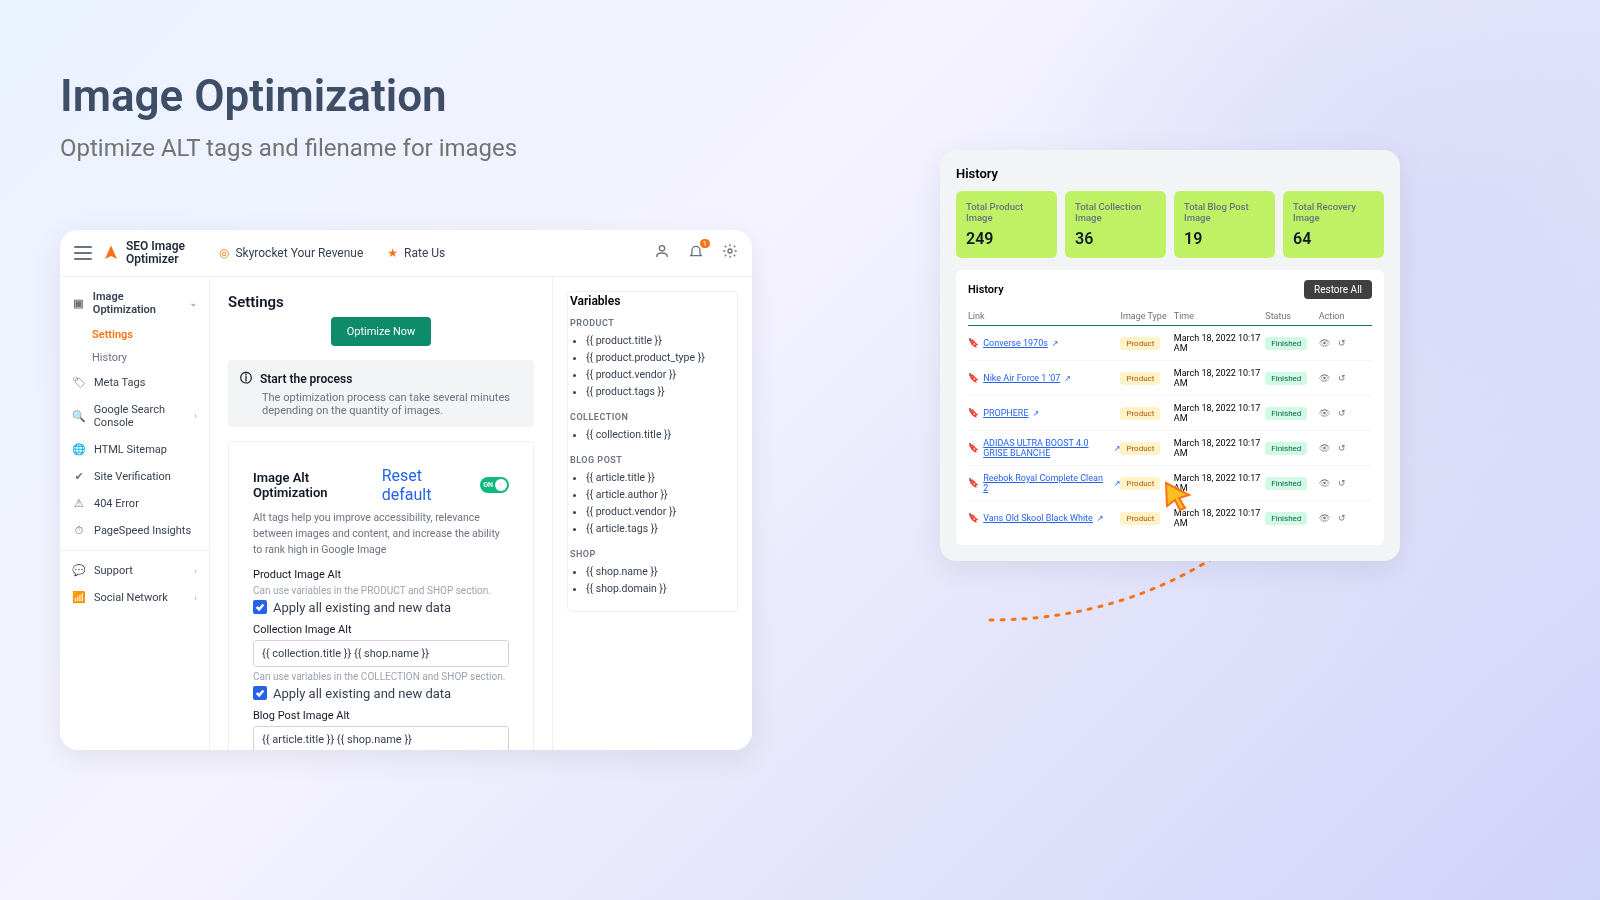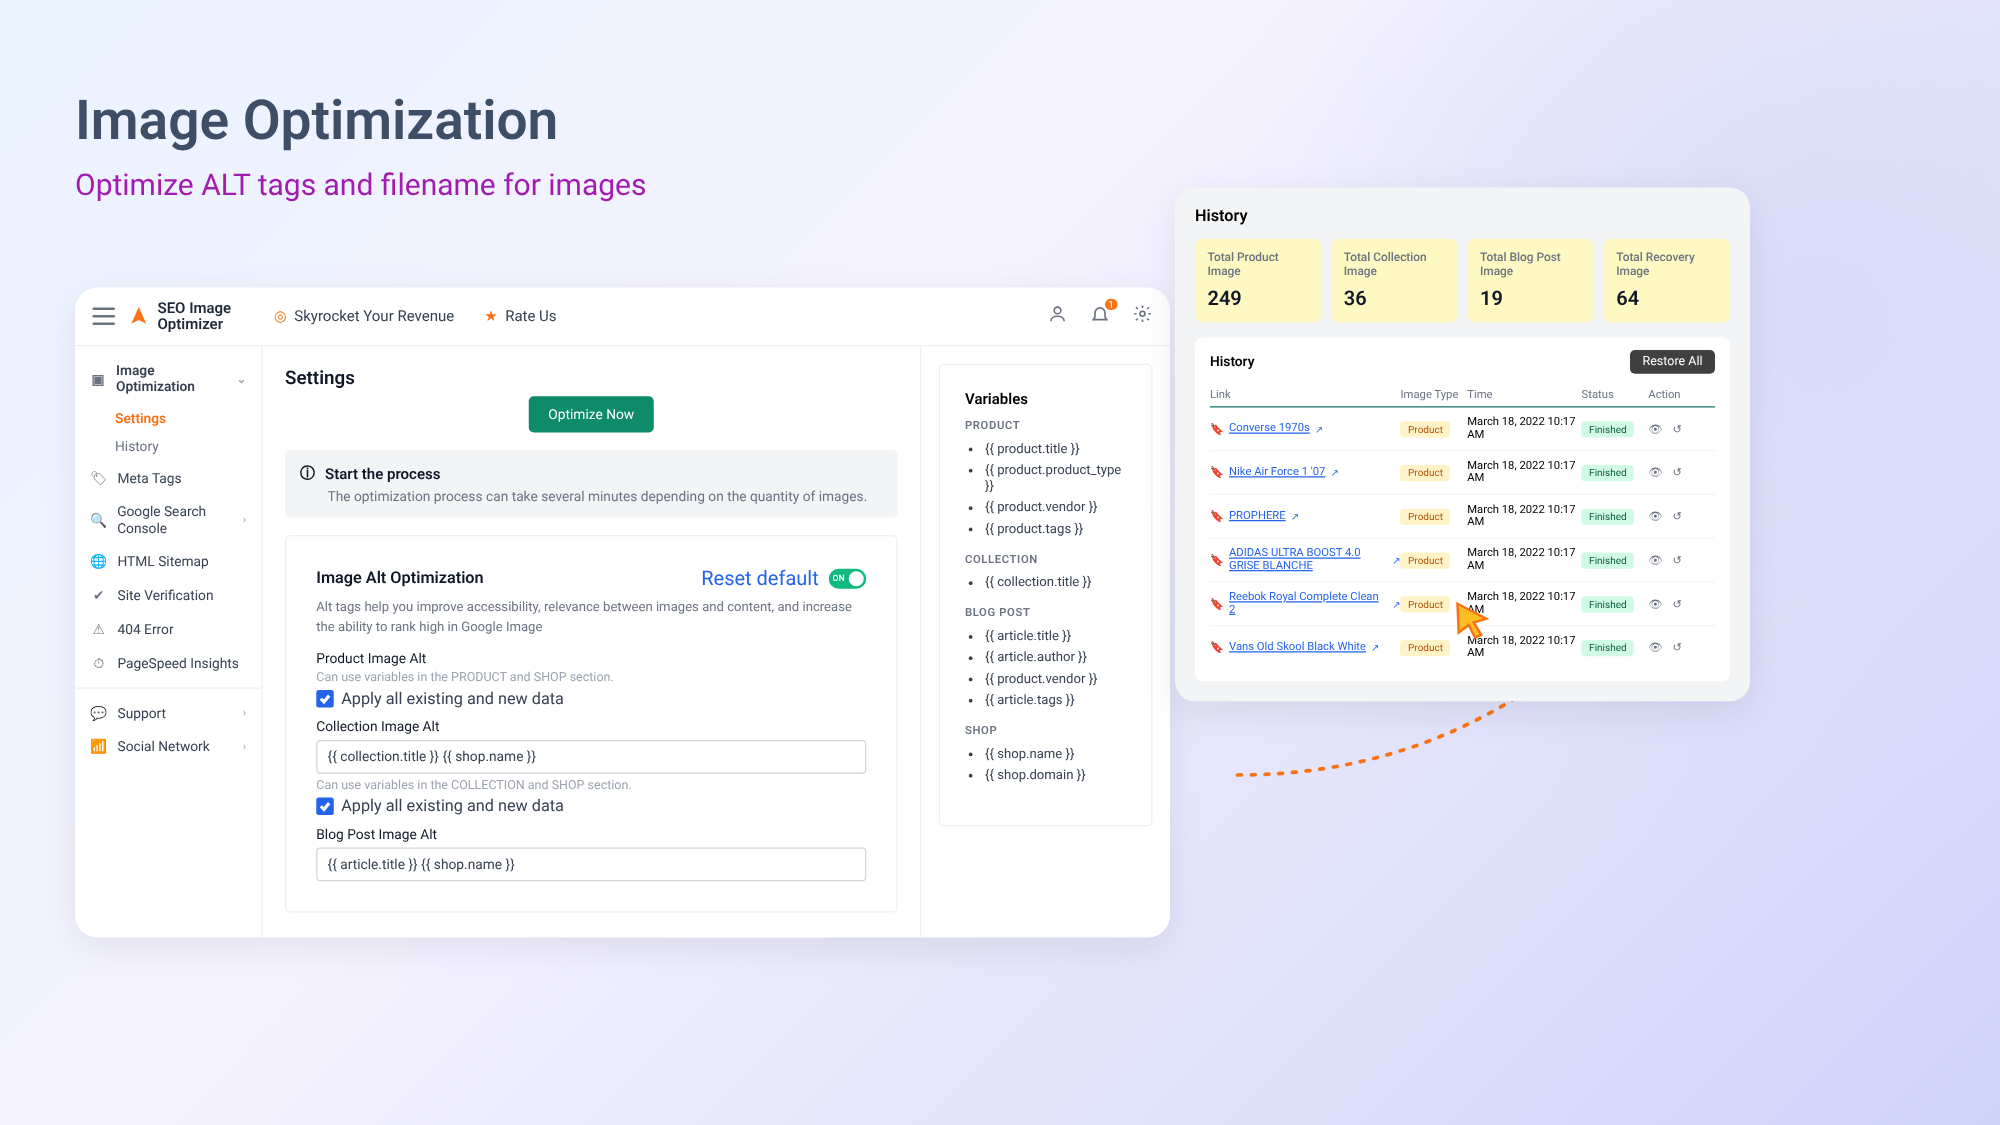--- a/index.html
+++ b/index.html
@@ -1,21 +1,21 @@
 <!DOCTYPE html>
 <html><head>
 <meta charset="utf-8">
 <style>
 *{box-sizing:border-box;margin:0;padding:0;font-family:-apple-system,BlinkMacSystemFont,"Segoe UI",Roboto,sans-serif}
 body{width:1600px;height:900px;background:linear-gradient(135deg,#eaf2ff 0%,#f5f3ff 40%,#cfd3f8 100%);position:relative;overflow:hidden}
 .bg-blob{position:absolute;width:900px;height:900px;border-radius:50%;background:radial-gradient(circle,#d9dcf9 0%,transparent 70%);right:-300px;top:-200px;z-index:0}
 .hero{position:absolute;left:60px;top:70px;z-index:2}
 .hero h1{font-size:44px;font-weight:600;color:#3d4e66}
-.hero p{font-size:24px;color:#a21caf;margin-top:12px}
-.app-card{position:absolute;left:60px;top:230px;width:876px;height:520px;background:#fff;border-radius:18px;box-shadow:0 8px 30px rgba(0,0,0,.08);overflow:hidden;z-index:3;display:flex;flex-direction:column}
+.hero p{font-size:24px;color:#737373;margin-top:12px}
+.app-card{position:absolute;left:60px;top:230px;width:692px;height:520px;background:#fff;border-radius:18px;box-shadow:0 8px 30px rgba(0,0,0,.08);overflow:hidden;z-index:3;display:flex;flex-direction:column}
 .topbar{display:flex;align-items:center;padding:10px 14px;border-bottom:1px solid #eef0f3;gap:10px}
 .hamburger{width:18px;height:14px;display:flex;flex-direction:column;justify-content:space-between;cursor:pointer}
 .hamburger span{height:2px;background:#6b7280;border-radius:1px}
 .logo{display:flex;align-items:center;gap:6px;font-weight:600;font-size:12px;color:#1f2937;line-height:1.1}
 .logo-mark{width:18px;height:18px;display:inline-block}
 .logo-mark svg{width:18px;height:18px}
 .top-links{display:flex;gap:24px;margin-left:24px}
 .tlink{display:flex;align-items:center;gap:6px;font-size:12px;color:#374151;cursor:pointer}
 .tlink .ic{color:#f97316}
 .top-right{margin-left:auto;display:flex;gap:18px;align-items:center;color:#6b7280}
@@ -46,30 +46,30 @@
 .toggle::after{content:"";width:12px;height:12px;background:#fff;border-radius:50%;position:absolute;right:2px}
 .panel-desc{font-size:10.5px;color:#6b7280;line-height:1.5;margin-bottom:10px}
 .fld-label{font-size:11px;color:#111827;margin-bottom:4px;margin-top:8px}
 .fld-input{width:100%;border:1px solid #d1d5db;border-radius:3px;padding:6px 8px;font-size:11px;color:#374151}
 .fld-hint{font-size:10px;color:#9ca3af;margin-top:4px}
 .chkrow{display:flex;align-items:center;gap:6px;margin-top:4px;margin-bottom:6px}
 .chk{width:14px;height:14px;background:#2563eb;border-radius:2px;display:flex;align-items:center;justify-content:center;cursor:pointer}
 .chk svg{width:10px;height:10px;stroke:#fff;stroke-width:3;fill:none}
 .chkrow label{font-size:13px;color:#374151}
 .vars-col{width:200px;padding:14px;border-left:1px solid #eef0f3;background:#fff}
-.vars-box{border:1px solid #eef0f3;border-radius:4px;padding:20px}
+.vars-box{border:1px solid #eef0f3;border-radius:4px;padding:2px}
 .vars-box h3{font-size:12px;font-weight:600;margin-bottom:10px}
 .vgroup{margin-bottom:12px}
 .vgroup h4{font-size:9px;letter-spacing:.5px;color:#6b7280;font-weight:600;margin-bottom:4px}
 .vgroup ul{list-style:disc;padding-left:16px}
 .vgroup li{font-size:10.5px;color:#374151;padding:2px 0}
 .history-card{position:absolute;right:200px;top:150px;width:460px;background:#f3f4f6;border-radius:16px;padding:16px;box-shadow:0 8px 30px rgba(0,0,0,.08);z-index:4}
 .history-card>h3{font-size:13px;font-weight:600;margin-bottom:10px}
 .stats{display:flex;gap:8px;margin-bottom:12px}
-.stat-card{flex:1;background:#fef9c3;border-radius:6px;padding:10px}
+.stat-card{flex:1;background:#bef264;border-radius:6px;padding:10px}
 .stat-card h4{font-size:9.5px;color:#6b7280;font-weight:500;margin-bottom:6px}
 .stat-card .num{font-size:16px;font-weight:600;color:#111827}
 .history-table{background:#fff;border-radius:6px;padding:10px 12px}
 .ht-head{display:flex;align-items:center;margin-bottom:8px}
 .ht-head h4{font-size:11px;font-weight:600}
 .restore-btn{margin-left:auto;background:#404040;color:#fff;border:none;border-radius:4px;padding:4px 10px;font-size:10px;cursor:pointer}
 .ht-cols{display:grid;grid-template-columns:2fr 0.7fr 1.2fr 0.7fr 0.7fr;font-size:9px;color:#6b7280;padding:4px 0;border-bottom:1px solid #0f766e}
 .ht-row{display:grid;grid-template-columns:2fr 0.7fr 1.2fr 0.7fr 0.7fr;align-items:center;padding:7px 0;border-bottom:1px solid #f3f4f6;font-size:9px}
 .ht-row:last-child{border-bottom:none}
 .link-cell{display:flex;align-items:center;gap:4px}

